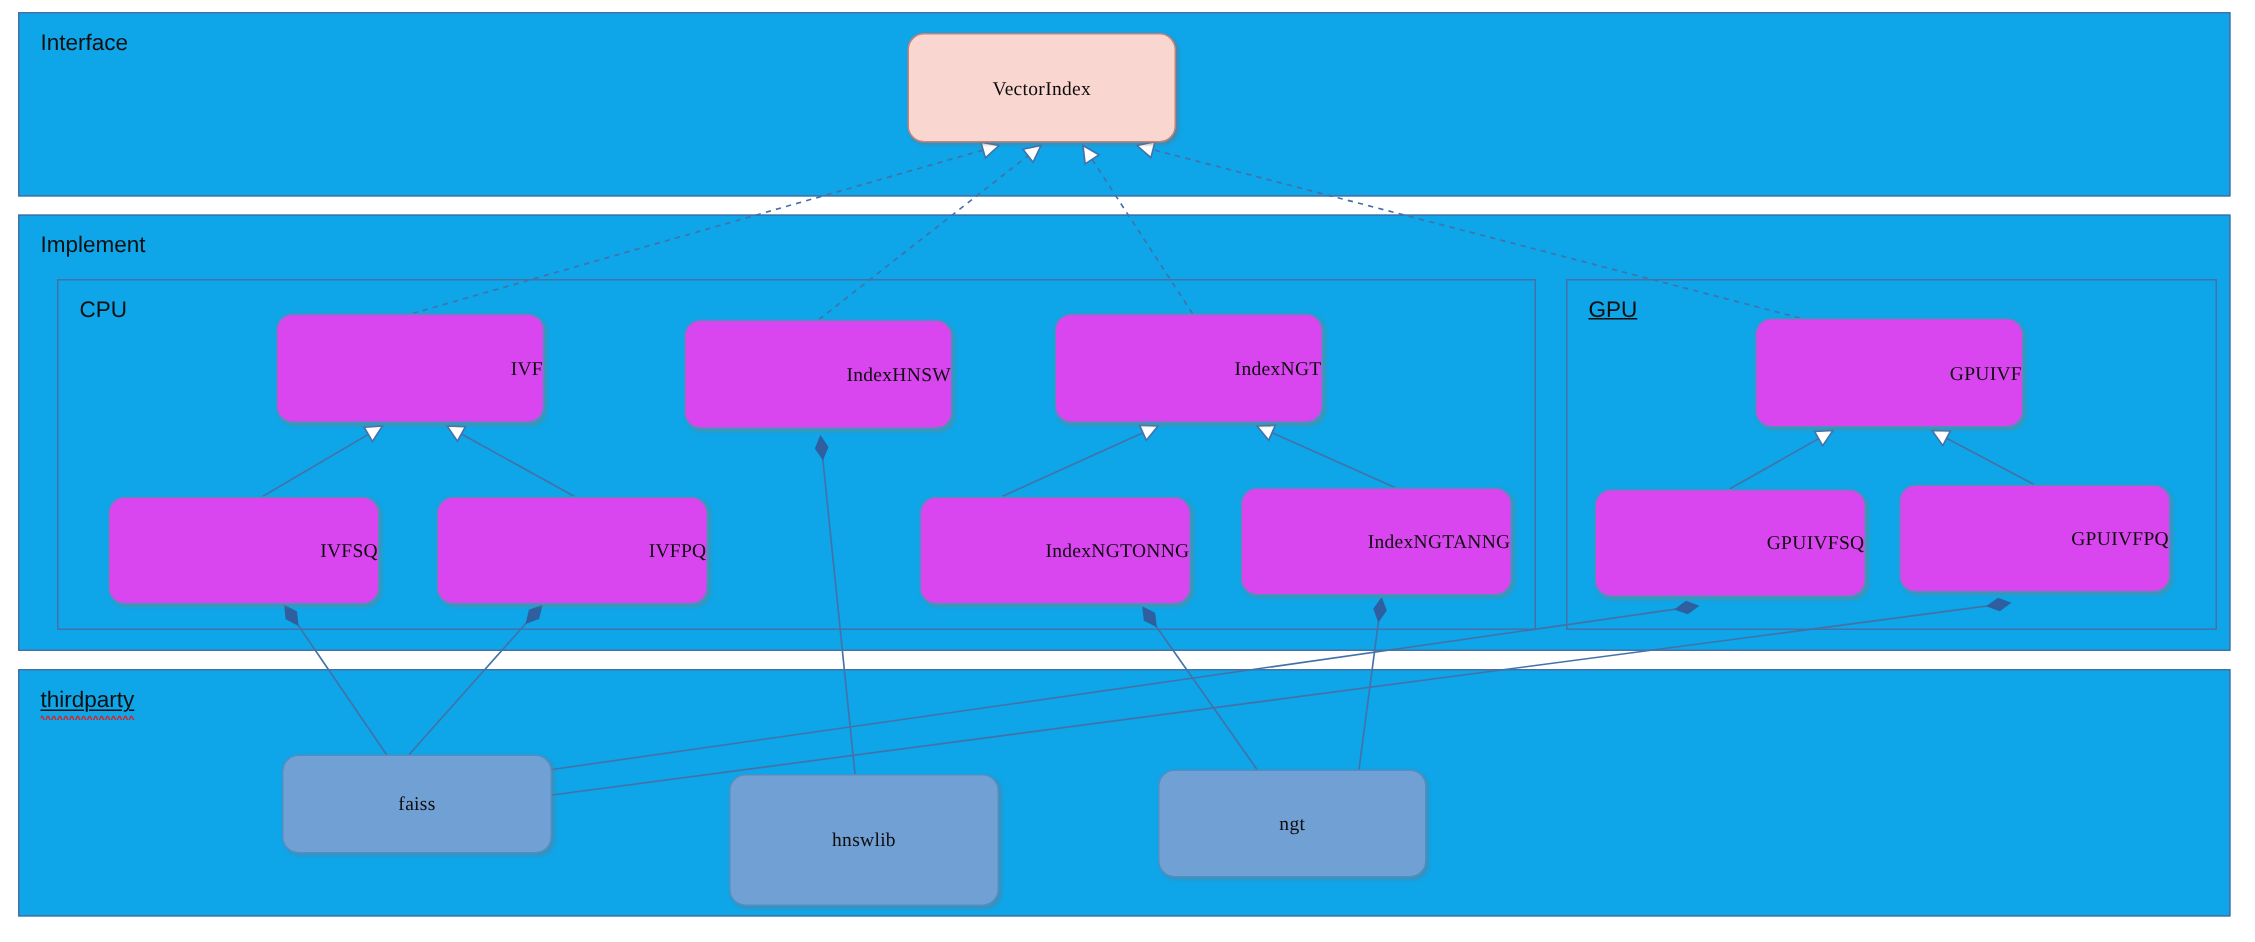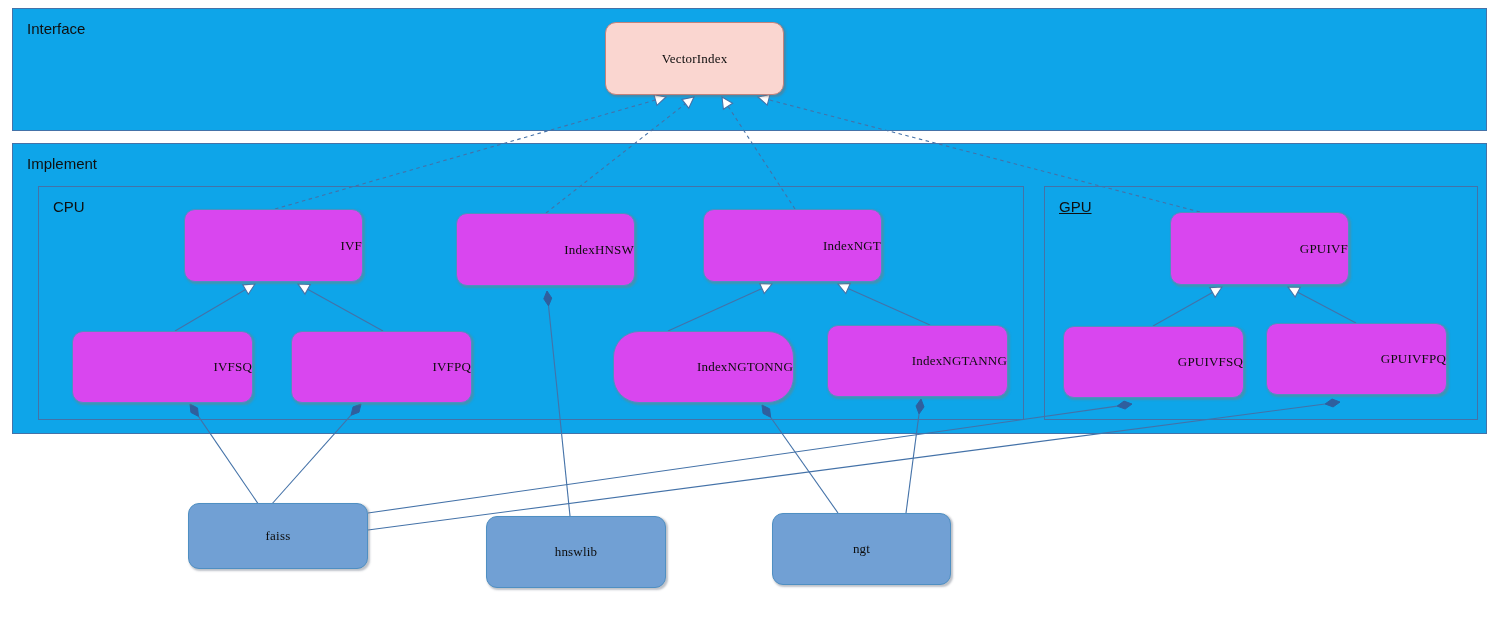--- a/index.html
+++ b/index.html
@@ -93,20 +93,25 @@
   </div>
   <div class="group" id="grp-implement" style="left: 12px; top: 143px; width: 1475px; height: 291px;">
     <span class="group-label" style="left: 14px; top: 12px;">Implement</span>
   </div>
   <div class="group" id="grp-cpu" style="left: 38px; top: 186px; width: 986px; height: 234px;">
     <span class="group-label" style="left: 14px; top: 12px;">CPU</span>
   </div>
   <div class="group" id="grp-gpu" style="left: 1044px; top: 186px; width: 434px; height: 234px;">
     <span class="group-label" style="left: 14px; top: 12px; text-decoration: underline;">GPU</span>
   </div>
+  <div class="group" id="grp-thirdparty" style="left: 12px; top: 446px; width: 1475px; height: 165px;">
+    <span class="group-label misspelled" id="lbl-thirdparty" style="left: 14px; top: 12px;">thirdparty<svg class="squiggle" viewBox="0 0 63 5" preserveAspectRatio="none">
+          <path d="M0 4 q1 -3 2 0 q1 3 2 0 q1 -3 2 0 q1 3 2 0 q1 -3 2 0 q1 3 2 0 q1 -3 2 0 q1 3 2 0 q1 -3 2 0 q1 3 2 0 q1 -3 2 0 q1 3 2 0 q1 -3 2 0 q1 3 2 0 q1 -3 2 0 q1 3 2 0 q1 -3 2 0 q1 3 2 0 q1 -3 2 0 q1 3 2 0 q1 -3 2 0 q1 3 2 0 q1 -3 2 0 q1 3 2 0 q1 -3 2 0 q1 3 2 0 q1 -3 2 0 q1 3 2 0 q1 -3 2 0 q1 3 2 0 q1 -3 2 0 q1 3 2 0" fill="none" stroke="#e02020" stroke-width="0.9"></path>
+        </svg></span>
+  </div>
 
   <svg id="edges" viewBox="0 0 1503 628">
       <g>
         <line x1="275" y1="209" x2="655.4252801448401" y2="100.02907576413787" stroke="#4472a8" stroke-width="1.1" fill="none" stroke-dasharray="3.5,3.5"></line>
         <polygon points="666,97 656.939818026909,105.31643569171781 653.9107422627712,94.74171583655793" fill="#ffffff" stroke="#4472a8" stroke-width="1.1"></polygon>
       </g>
       <g>
         <line x1="546" y1="213" x2="685.3423849333357" y2="103.7856982954937" stroke="#4472a8" stroke-width="1.1" fill="none" stroke-dasharray="3.5,3.5"></line>
         <polygon points="694,97 688.7352340810825,108.11450582882588 681.9495357855889,99.45689076216152" fill="#ffffff" stroke="#4472a8" stroke-width="1.1"></polygon>
       </g>
@@ -187,36 +192,36 @@
       </div>
       <div class="node impl" style="left: 1170px; top: 212px; width: 179px; height: 73px;">
         <span>GPUIVF</span>
       </div>
       <div class="node impl" style="left: 72px; top: 331px; width: 181px; height: 72px;">
         <span>IVFSQ</span>
       </div>
       <div class="node impl" style="left: 291px; top: 331px; width: 181px; height: 72px;">
         <span>IVFPQ</span>
       </div>
-      <div class="node impl" style="left: 613px; top: 331px; width: 181px; height: 72px; border-radius: 26px;">
+      <div class="node impl" style="left: 613px; top: 331px; width: 181px; height: 72px;">
         <span>IndexNGTONNG</span>
       </div>
       <div class="node impl" style="left: 827px; top: 325px; width: 181px; height: 72px;">
         <span>IndexNGTANNG</span>
       </div>
       <div class="node impl" style="left: 1063px; top: 326px; width: 181px; height: 72px;">
         <span>GPUIVFSQ</span>
       </div>
       <div class="node impl" style="left: 1266px; top: 323px; width: 181px; height: 72px;">
         <span>GPUIVFPQ</span>
       </div>
       <div class="node third" style="left: 188px; top: 503px; width: 180px; height: 66px;">
         <span>faiss</span>
       </div>
-      <div class="node third" style="left: 486px; top: 516px; width: 180px; height: 72px;">
+      <div class="node third" style="left: 486px; top: 516px; width: 180px; height: 88px;">
         <span>hnswlib</span>
       </div>
       <div class="node third" style="left: 772px; top: 513px; width: 179px; height: 72px;">
         <span>ngt</span>
       </div>
     </div>
 
 </div>
 
 </body></html>

